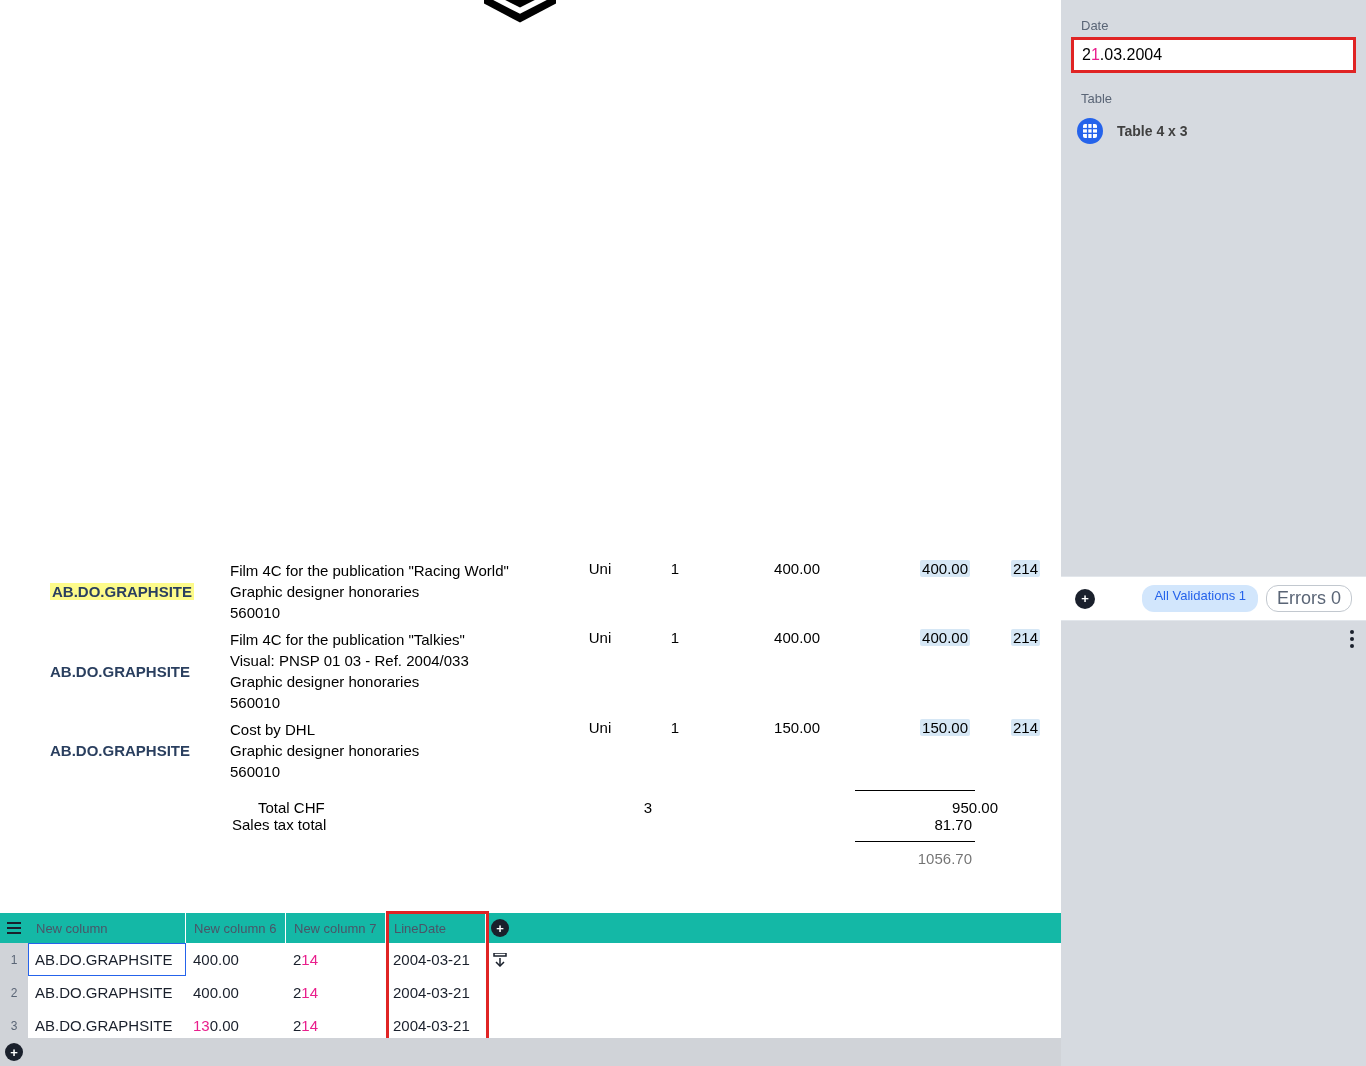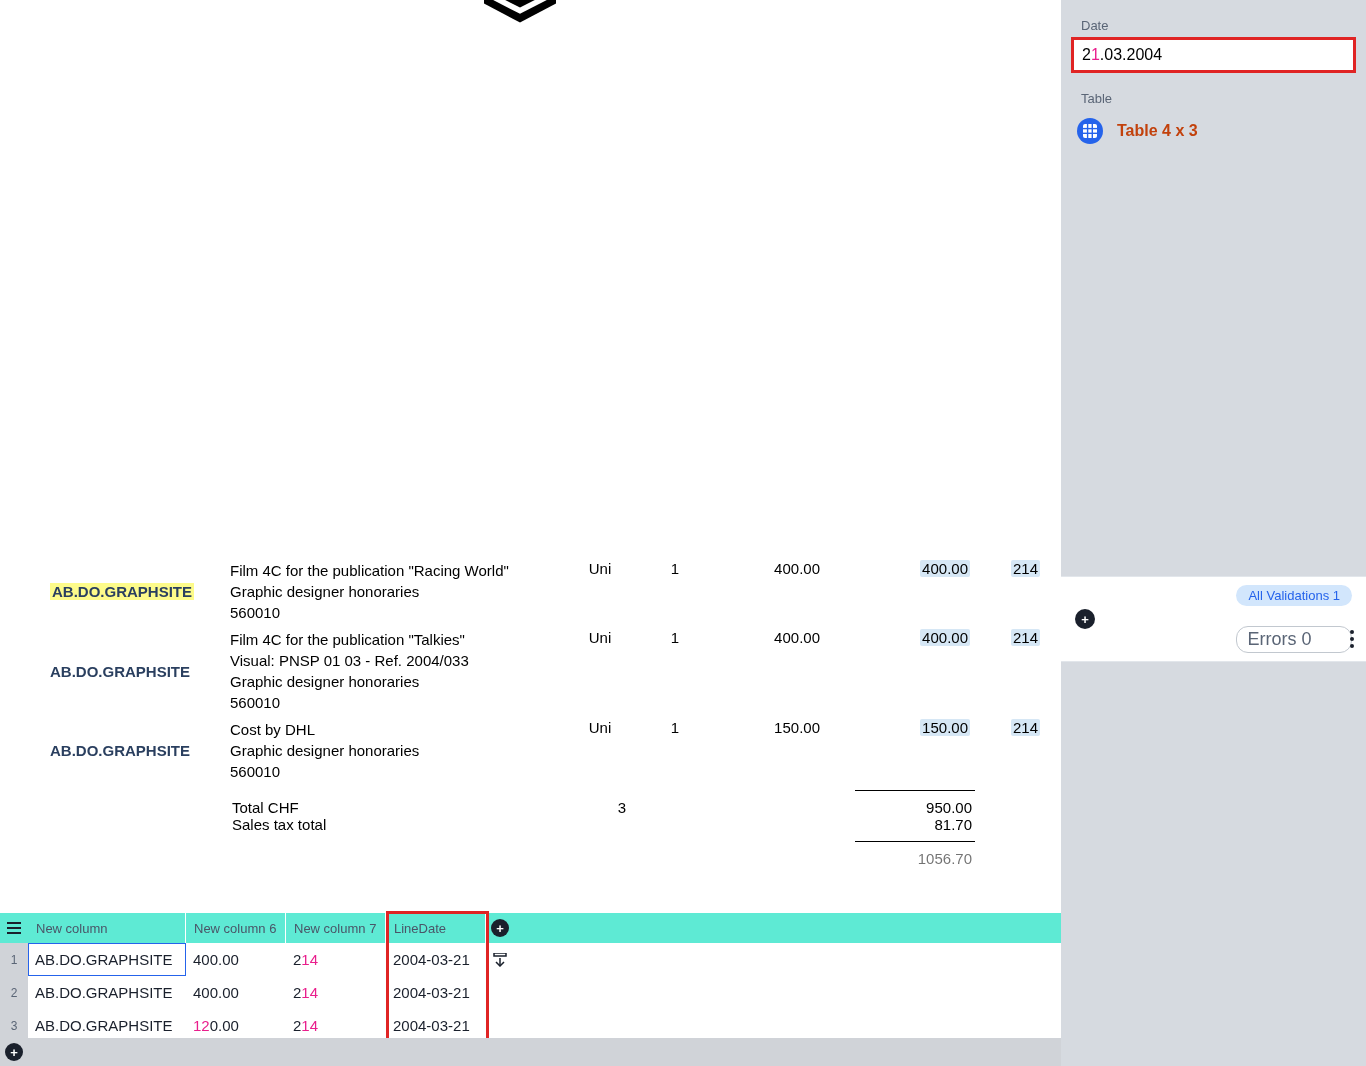--- a/index.html
+++ b/index.html
@@ -75,21 +75,21 @@
 
 .grid-wrap {
   position: absolute;
   left: 0;
   top: 913px;
   width: 1085px;
   background: #fff;
 }
 .grid-header {
   display: flex;
-  background: #5eead4;
+  background: #14b8a6;
   height: 30px;
   align-items: center;
   font-size: 13px;
   color: #4a5568;
 }
 .gh-menu { width: 28px; display:flex; align-items:center; justify-content:center; }
 .gh-cell { padding: 0 8px; border-right: 1px solid #fff; display:flex; align-items:center; height:100%; }
 .gw-1 { width: 158px; }
 .gw-2 { width: 100px; }
 .gw-3 { width: 100px; }
@@ -137,21 +137,21 @@
   display:flex; align-items:center;
   margin: 8px 16px;
   gap: 14px;
 }
 .table-icon {
   width: 26px; height: 26px;
   border-radius: 50%;
   background: #2563eb;
   display:flex; align-items:center; justify-content:center;
 }
-.table-label { font-weight: 600; font-size: 16px; color:#c2410c;}
+.table-label { font-weight: 600; font-size: 14px; color:#404040;}
 
 
 .validation-bar {
   position:absolute;
   left:0; top: 576px;
   width:100%;
   background:#fff;
   padding: 8px 14px;
   display:flex; align-items:center; justify-content:space-between;
   border-top:1px solid #e2e6eb;
@@ -266,21 +266,21 @@
       <div class="col-unit">Uni</div>
       <div class="col-qty">1</div>
       <div class="col-price">150.00</div>
       <div class="col-amount"><span class="hl-blue">150.00</span></div>
       <div class="col-tax"><span class="hl-blue">214</span></div>
     </div>
 
     <div class="rule-line"></div>
     <div class="total-row">
       <div style="width:232px;"></div>
-      <div style="width:330px;">Total CHF</div>
+      <div style="width:330px;margin-left:26px;">Total CHF</div>
       <div style="width:120px;text-align:center;">3</div>
       <div style="width:290px;text-align:right;">950.00</div>
     </div>
     <div class="total-row">
       <div style="width:232px;"></div>
       <div style="width:330px;">Sales tax total</div>
       <div style="width:410px;text-align:right;">81.70</div>
     </div>
     <div class="rule-line"></div>
     <div class="total-row" style="opacity:.55;">
@@ -333,21 +333,21 @@
         <span>2</span>
         <span class="pink-char">14</span>
       </div>
     <div class="gb-cell gw-4">2004-03-21</div>
   </div>
 
   <div class="grid-body-row">
     <div class="gb-num">3</div>
     <div class="gb-cell gw-1">AB.DO.GRAPHSITE</div>
     <div class="gb-cell gw-2">
-        <span class="pink-char">12</span>
+        <span class="pink-char">13</span>
         <span>0.00</span>
       </div>
     <div class="gb-cell gw-3">
         <span>2</span>
         <span class="pink-char">14</span>
       </div>
     <div class="gb-cell gw-4">2004-03-21</div>
   </div>
 
   <div class="linedate-outline" style="left:386px; top:-2px; width:103px; height:132px;"></div>
@@ -373,21 +373,21 @@
           <line x1="0" y1="9.3" x2="14" y2="9.3" stroke="#2563eb" stroke-width="1.4"></line>
           <line x1="4.6" y1="0" x2="4.6" y2="14" stroke="#2563eb" stroke-width="1.4"></line>
           <line x1="9.3" y1="0" x2="9.3" y2="14" stroke="#2563eb" stroke-width="1.4"></line>
         </svg>
     </div>
     <div class="table-label">Table 4 x 3</div>
   </div>
 
   <div class="validation-bar">
     <div class="plus-circle-dark">+</div>
-    <div style="display:flex;gap:20px;flex-direction:column;">
+    <div style="display:flex;gap:8px;">
       <div class="val-pill">All Validations 1</div>
       <div class="err-pill">Errors 0</div>
     </div>
   </div>
   <div class="kebab">
       <span></span>
       <span></span>
       <span></span>
     </div>
 </div>

